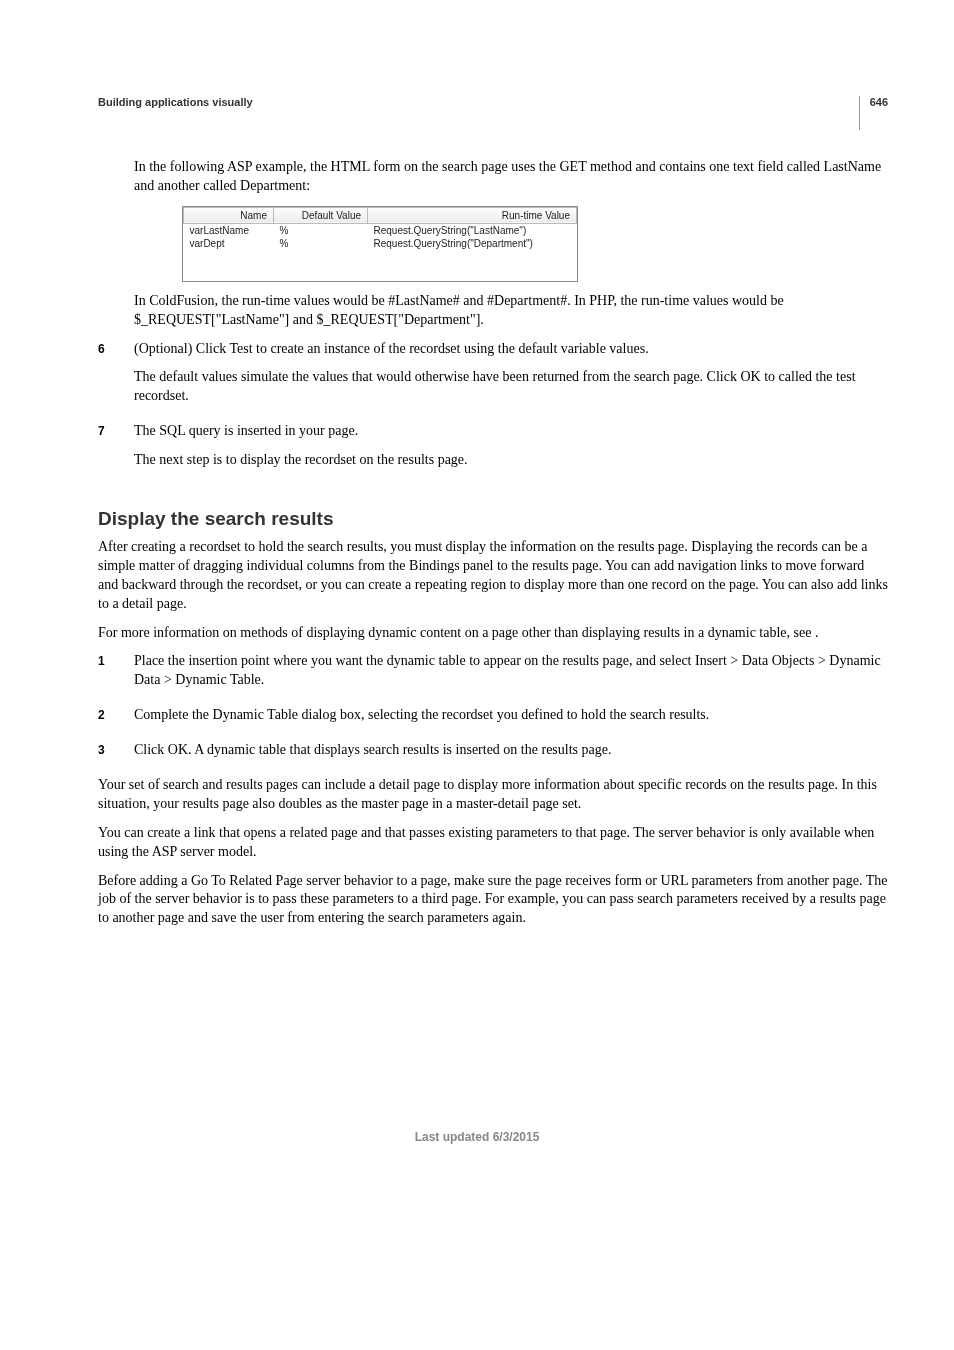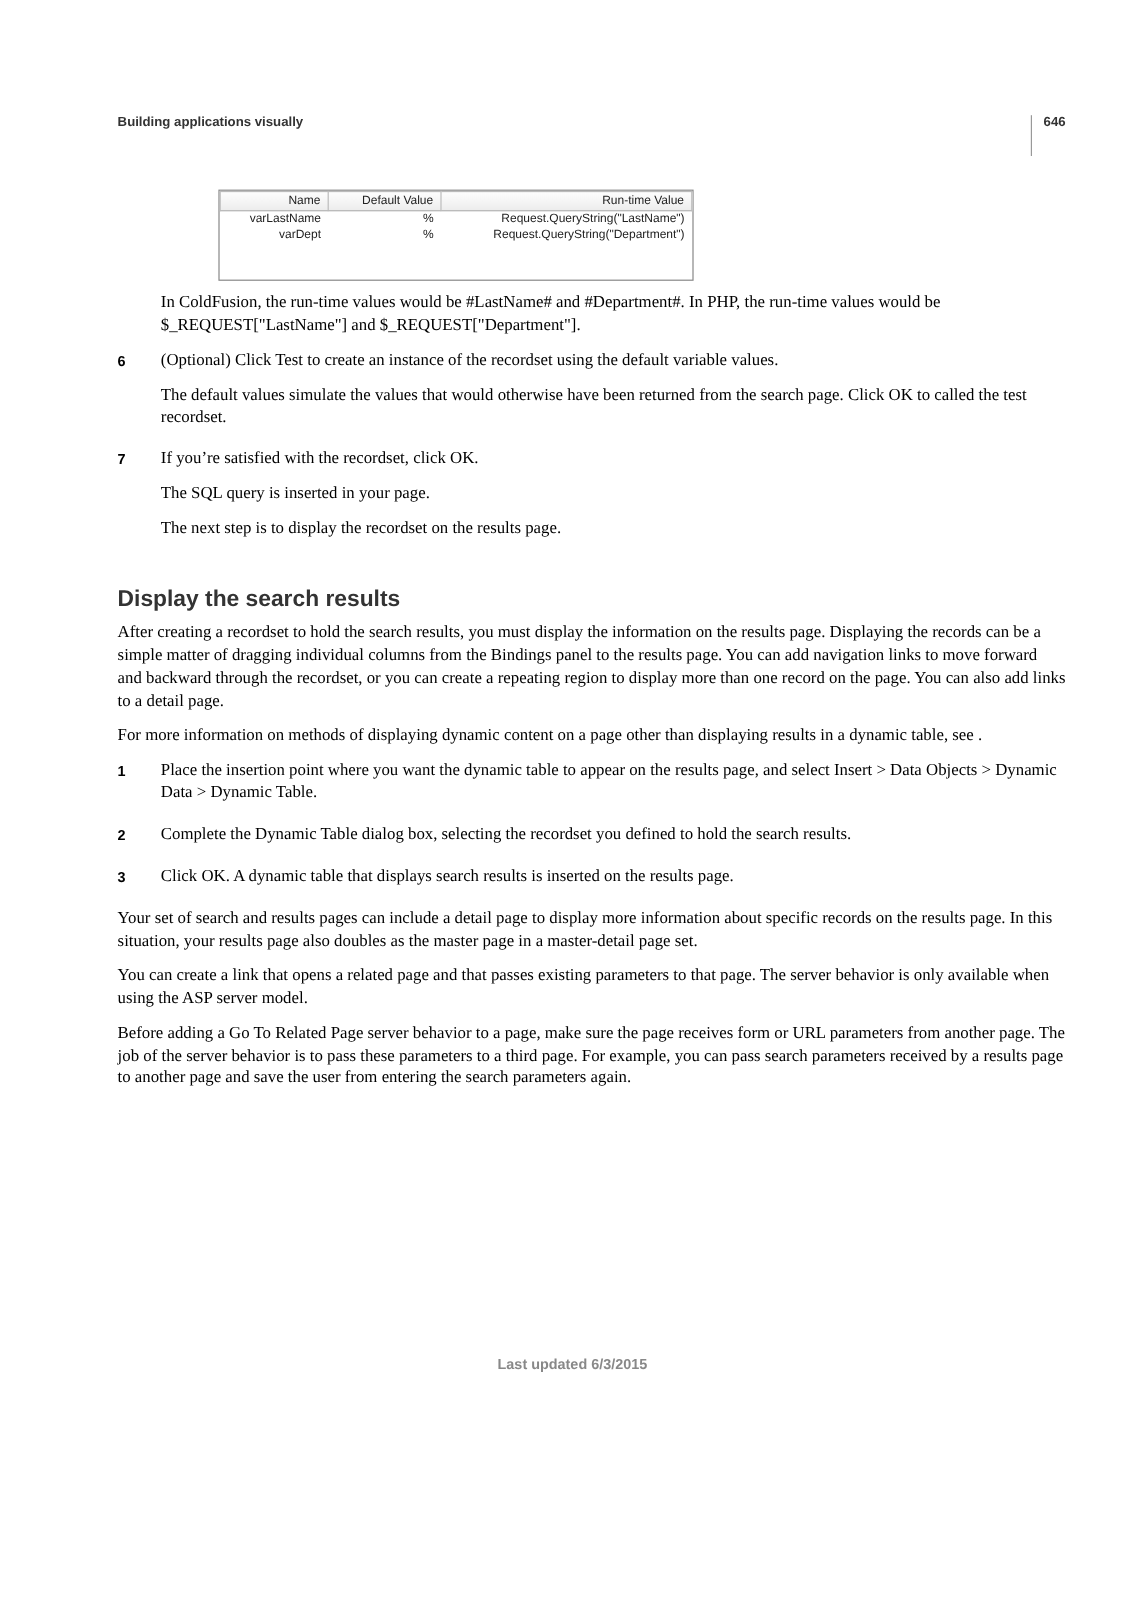--- a/index.html
+++ b/index.html
@@ -127,21 +127,20 @@
     font-weight: normal;
     text-align: right;
     padding: 2px 6px;
     font-size: 10px;
     color: #222;
   }
   .var-table td {
     padding: 1px 6px;
     font-size: 10px;
     color: #222;
-    text-align: right;
   }
   .col-name { width: 90px; }
   .col-def { width: 94px; }
   .col-rt { width: auto; }
   .footer {
     font-family: "Myriad Pro", Arial, sans-serif;
     font-weight: bold;
     font-size: 12px;
     color: #888;
     text-align: center;
@@ -155,20 +154,23 @@
 <body>
 
 <div class="page">
 
   <div class="page-number-wrap">
     <span class="page-number">646</span>
   </div>
 
   <div class="section-header">Building applications visually</div>
 
+  <div class="indent-block">
+    <p class="body-text">In the following ASP example, the HTML form on the search page uses the GET method and contains one text field called LastName and another called Department:</p>
+  </div>
 
   <div class="variables-panel">
     <div class="var-table-wrap">
       <table class="var-table">
         <colgroup>
             <col class="col-name">
             <col class="col-def">
             <col class="col-rt">
           </colgroup>
         <thead>
@@ -202,21 +204,20 @@
     <div class="ol-num">6</div>
     <div class="ol-body">
       <p>(Optional) Click Test to create an instance of the recordset using the default variable values.</p>
       <p>The default values simulate the values that would otherwise have been returned from the search page. Click OK to called the test recordset.</p>
     </div>
   </div>
 
   <div class="ol-item">
     <div class="ol-num">7</div>
     <div class="ol-body">
-      <p>If you’re satisfied with the recordset, click OK.</p>
       <p>The SQL query is inserted in your page.</p>
       <p>The next step is to display the recordset on the results page.</p>
     </div>
   </div>
 
   <div class="h2">Display the search results</div>
   <p class="body-text">After creating a recordset to hold the search results, you must display the information on the results page. Displaying the records can be a simple matter of dragging individual columns from the Bindings panel to the results page. You can add navigation links to move forward and backward through the recordset, or you can create a repeating region to display more than one record on the page. You can also add links to a detail page.</p>
   <p class="body-text">For more information on methods of displaying dynamic content on a page other than displaying results in a dynamic table, see .</p>
 
   <div class="ol-item">

